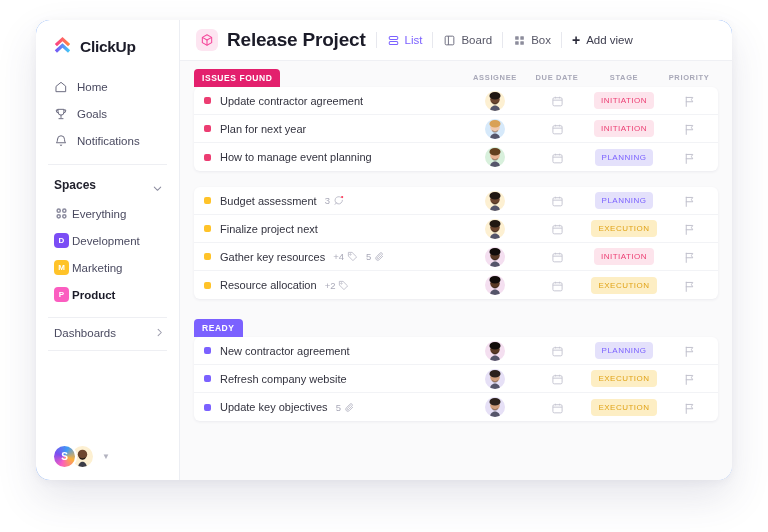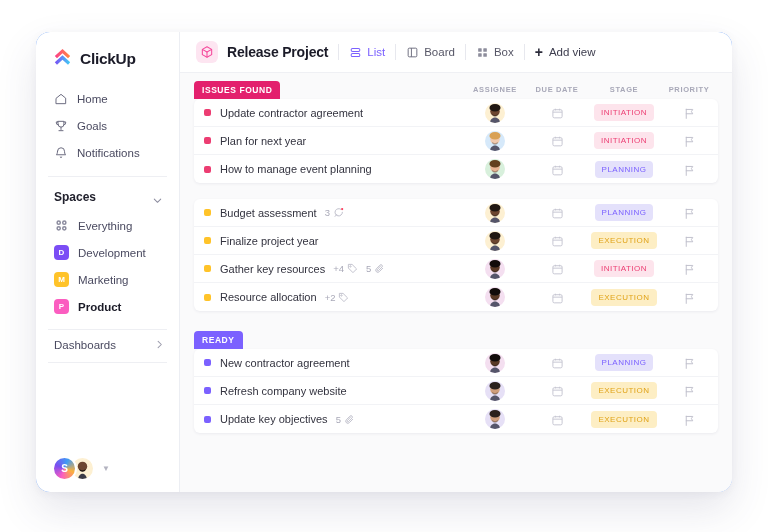--- a/index.html
+++ b/index.html
@@ -5,21 +5,21 @@
   * { box-sizing: border-box; margin: 0; padding: 0; }
   html, body {
     width: 768px; height: 532px;
     background: #ffffff;
     font-family: "Liberation Sans", sans-serif;
     overflow: hidden;
   }
 
   .app-window {
     position: absolute;
-    left: 36px; top: 32px;
+    left: 36px; top: 20px;
     width: 696px; height: 460px;
     background: #3b82f6;
     border-radius: 14px;
     box-shadow: 0 18px 40px rgba(60,60,110,0.13), 0 2px 8px rgba(60,60,110,0.06);
     display: flex;
     overflow: hidden;
   }
 
   
   .sidebar {
@@ -53,21 +53,21 @@
   .divider { height: 1px; background: #eeeff3; margin: 2px 12px 0 12px; }
 
   .section-head {
     display: flex; align-items: center; justify-content: space-between;
     padding: 13px 16px 8px 18px;
   }
   .section-title { font-size: 12px; font-weight: bold; color: #22222e; }
   .chev { width: 11px; height: 11px; color: #8b8b9e; }
 
   .space-item {
-    display: flex; align-items: center; gap: 9px;
+    display: flex; align-items: center; gap: 3px;
     height: 27px; padding-left: 18px;
     font-size: 11.5px; color: #4a4a60; cursor: pointer;
   }
   .space-item.active { color: #1b1b28; font-weight: bold; }
   .space-badge {
     width: 15px; height: 15px; border-radius: 4px;
     display: flex; align-items: center; justify-content: center;
     font-size: 8px; font-weight: bold; color: #fff; flex-shrink: 0;
   }
   .everything-ico { width: 15px; height: 15px; flex-shrink: 0; }
@@ -106,21 +106,21 @@
     height: 41px; display: flex; align-items: center;
     padding: 0 16px; gap: 0; border-bottom: 1px solid #eff0f4;
     flex-shrink: 0;
   }
   .proj-ico {
     width: 22px; height: 22px; border-radius: 6px;
     background: #fde5f1; display: flex; align-items: center; justify-content: center;
     flex-shrink: 0;
   }
   .proj-title {
-    font-size: 14px; font-weight: bold; color: #1b1b28;
+    font-size: 19px; font-weight: bold; color: #1b1b28;
     margin-left: 9px; letter-spacing: -0.2px; white-space: nowrap;
   }
   .vsep { width: 1px; height: 16px; background: #e7e8ee; margin: 0 10px; flex-shrink: 0; }
   .view-tab {
     display: flex; align-items: center; gap: 5px;
     font-size: 11.5px; color: #575767; cursor: pointer; white-space: nowrap;
   }
   .view-tab.active { color: #7b61ff; font-weight: normal; }
   .view-tab .ti { width: 13px; height: 13px; display:flex;align-items:center;justify-content:center; }
   .addview {
@@ -530,21 +530,21 @@
        </span>
               <span class="cell c-priority">
          <span class="flag-ico"><svg viewBox="0 0 24 24" width="13" height="13" fill="none" stroke="#bfbfcc" stroke-width="1.8" stroke-linejoin="round" stroke-linecap="round">
                     <path d="M6 21V4"></path>
                     <path d="M6 4.5h12l-2.5 4 2.5 4H6"></path>
                   </svg></span>
        </span>
             </div>
             <div class="row">
               <span class="bullet" style="background:#ffc329"></span>
-              <span class="task-name">Finalize project year</span>
+              <span class="task-name">Finalize project next</span>
               <span class="spacer"></span>
               <span class="cell c-assignee">
          <span class="avatar"><svg viewBox="0 0 40 40" width="100%" height="100%">
     <rect width="40" height="40" fill="#fdf0d2"></rect>
     <circle cx="20" cy="17" r="9.5" fill="#6d4630"></circle>
     <path d="M9.5 13.5a10.5 10.5 0 0 1 21 0c0-7-4.5-10.5-10.5-10.5S9.5 6.5 9.5 13.5z" fill="#211712"></path>
     <ellipse cx="20" cy="9.5" rx="11" ry="7.5" fill="#211712"></ellipse>
     <path d="M10 40c0-6.5 4.5-11 10-11s10 4.5 10 11z" fill="#55556a"></path>
     <path d="M14 22q6 4.5 12 0 0 5.5-6 5.5T14 22z" fill="rgba(0,0,0,0.28)"></path>
   </svg></span>

